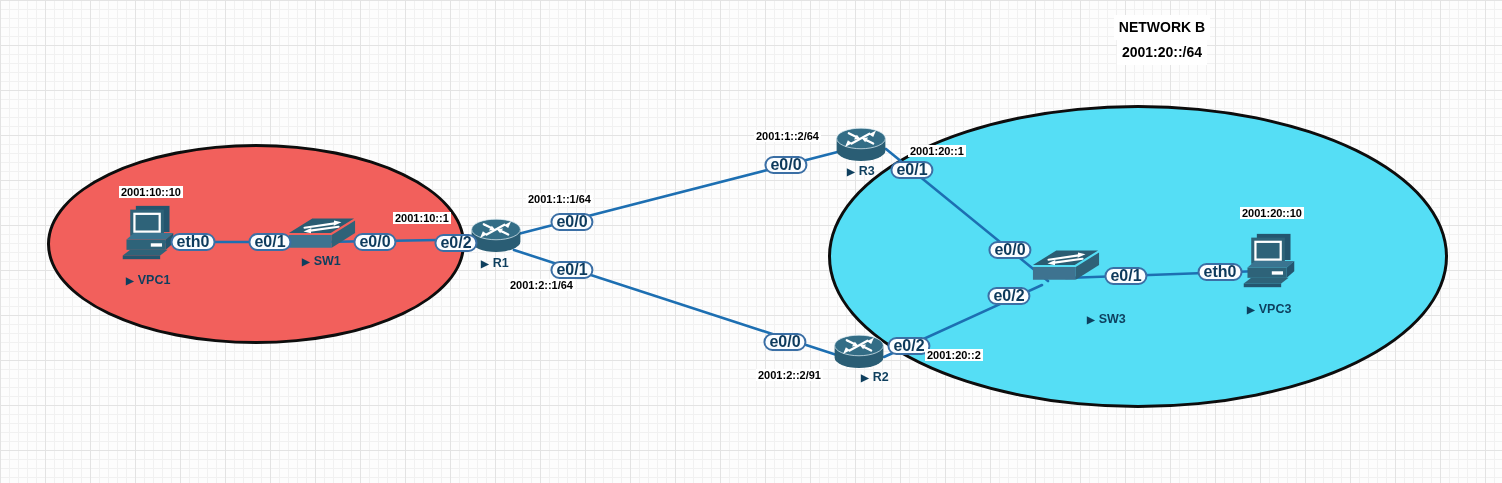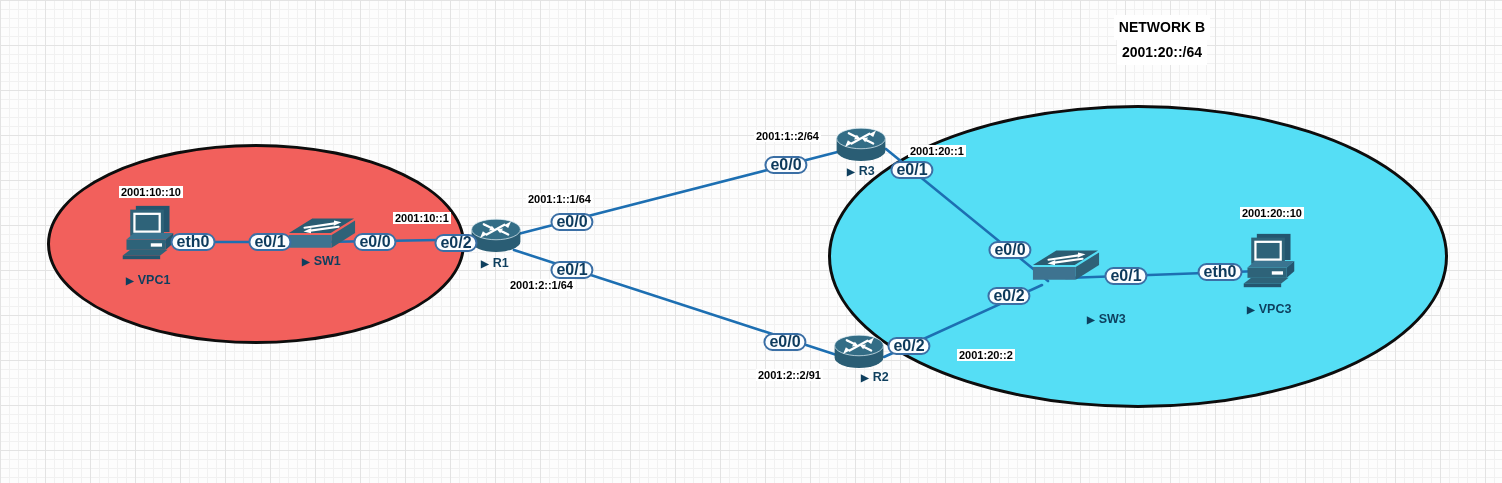--- a/index.html
+++ b/index.html
@@ -155,16 +155,16 @@
   <div class="pill" style="left:1126px;top:276px;">e0/1</div>
   <div class="pill" style="left:1220px;top:272px;">eth0</div>
 
   <div class="iplabel" style="left:119px;top:186px;">2001:10::10</div>
   <div class="iplabel" style="left:393px;top:212px;">2001:10::1</div>
   <div class="iplabel" style="left:526px;top:193px;">2001:1::1/64</div>
   <div class="iplabel" style="left:508px;top:279px;">2001:2::1/64</div>
   <div class="iplabel" style="left:754px;top:130px;">2001:1::2/64</div>
   <div class="iplabel" style="left:756px;top:369px;">2001:2::2/91</div>
   <div class="iplabel" style="left:908px;top:145px;text-align:center;">2001:20::1</div>
-  <div class="iplabel" style="left:925px;top:349px;margin-left:32px;">2001:20::2</div>
+  <div class="iplabel" style="left:925px;top:349px;">2001:20::2</div>
   <div class="iplabel" style="left:1240px;top:207px;">2001:20::10</div>
 
 </div>
 
 </body></html>

